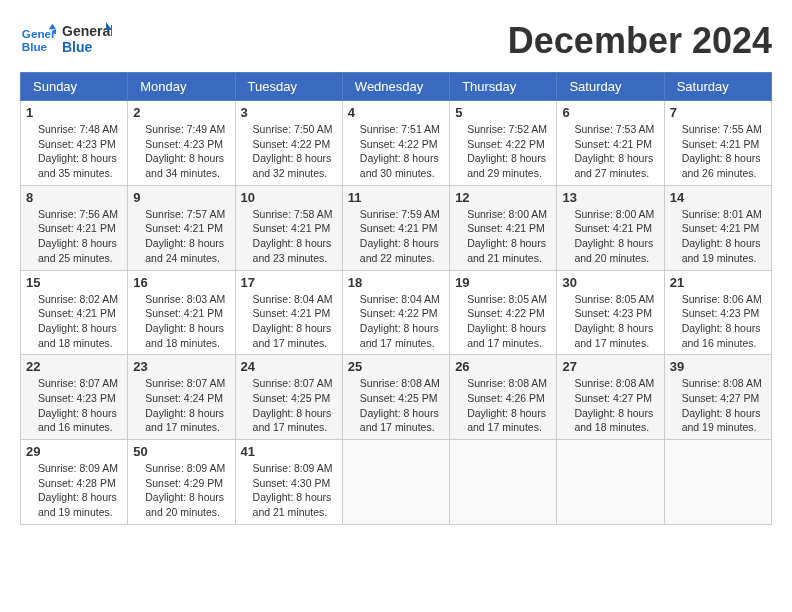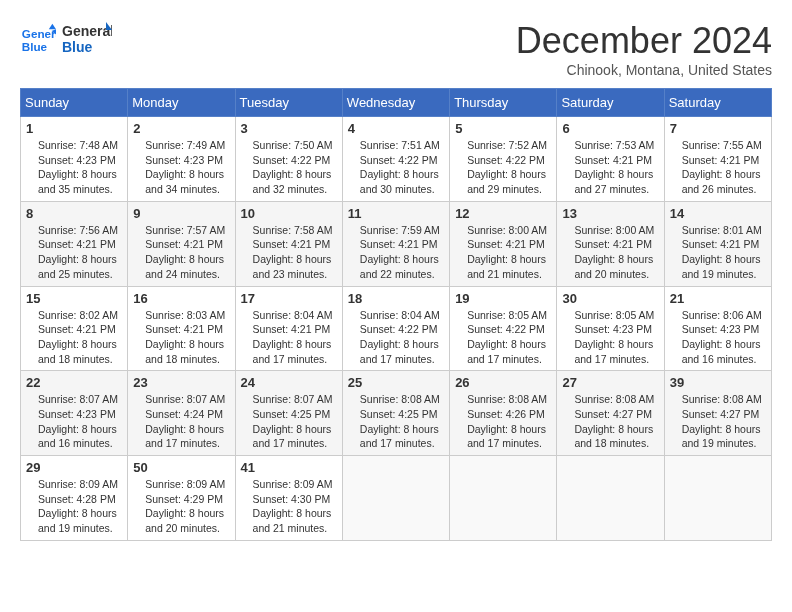--- a/index.html
+++ b/index.html
@@ -23,37 +23,37 @@
     }
     .logo-icon {
       width: 36px;
       height: 36px;
     }
     .title-block {
       text-align: right;
     }
     .month-title {
       font-size: 36px;
-      font-weight: normal;
+      font-weight: bold;
       color: #333;
       text-align: center;
     }
     .subtitle {
       font-size: 14px;
       color: #555;
     }
     .calendar {
       width: 100%;
       border-collapse: collapse;
       font-size: 11px;
     }
     .calendar th {
       background-color: #3a6abf;
       color: #fff;
-      padding: 6px 4px;
+      padding: 6px 12px;
       text-align: left;
       font-size: 13px;
       font-weight: normal;
       border: 1px solid #5580c8;
     }
     .calendar td {
       border: 1px solid #ccc;
       vertical-align: top;
       padding: 4px 5px;
       height: 80px;
@@ -93,21 +93,20 @@
     </svg>
 
     <svg width="50" height="40" viewBox="0 0 50 40">
       <text x="0" y="16" font-size="14" font-weight="bold" fill="#333">General</text>
       <text x="0" y="32" font-size="14" font-weight="bold" fill="#1565c0">Blue</text>
       <polygon points="44,2 50,10 44,10" fill="#1565c0"></polygon>
     </svg>
   </div>
   <div class="title-block">
     <div class="month-title">December 2024</div>
-    <div class="subtitle">Chinook, Montana, United States</div>
   </div>
 </div>
 
 <table class="calendar">
   <thead>
     <tr>
     <th>Sunday</th>
         <th>Monday</th>
         <th>Tuesday</th>
         <th>Wednesday</th>

